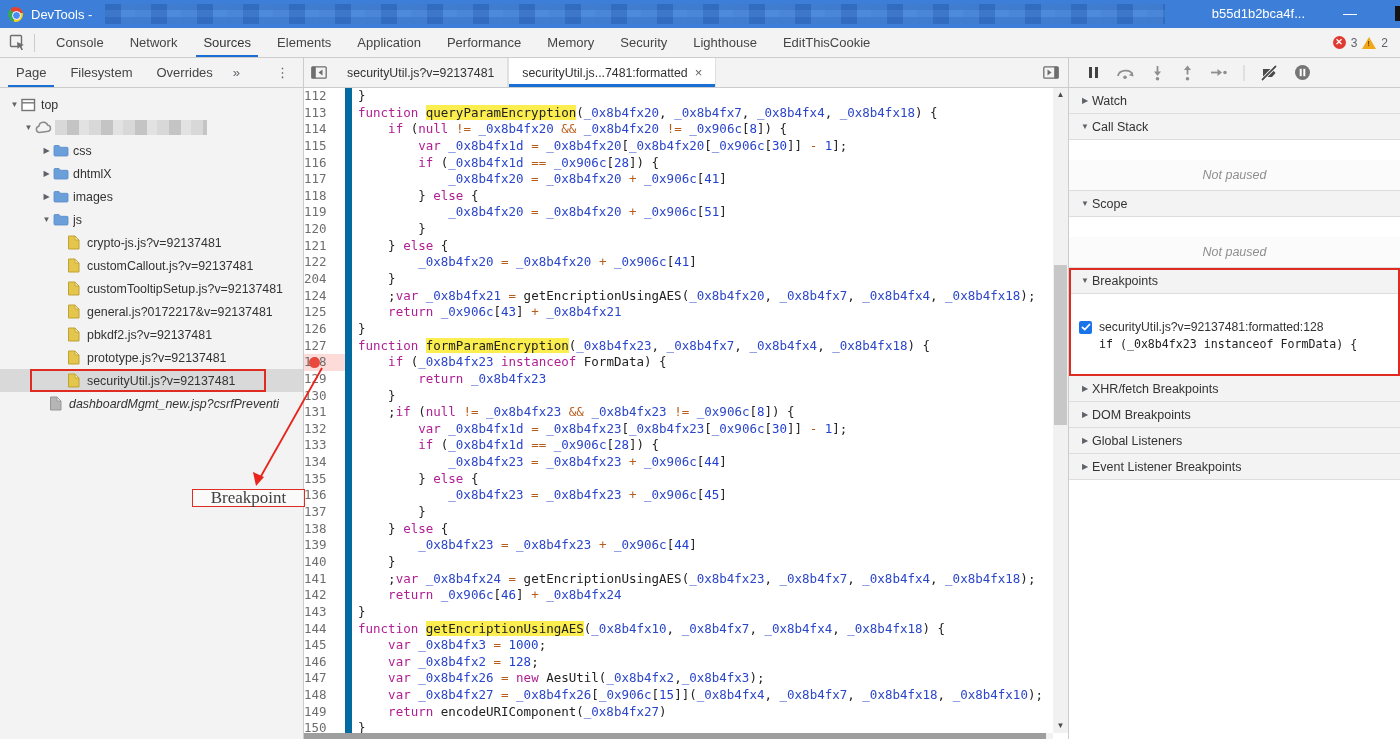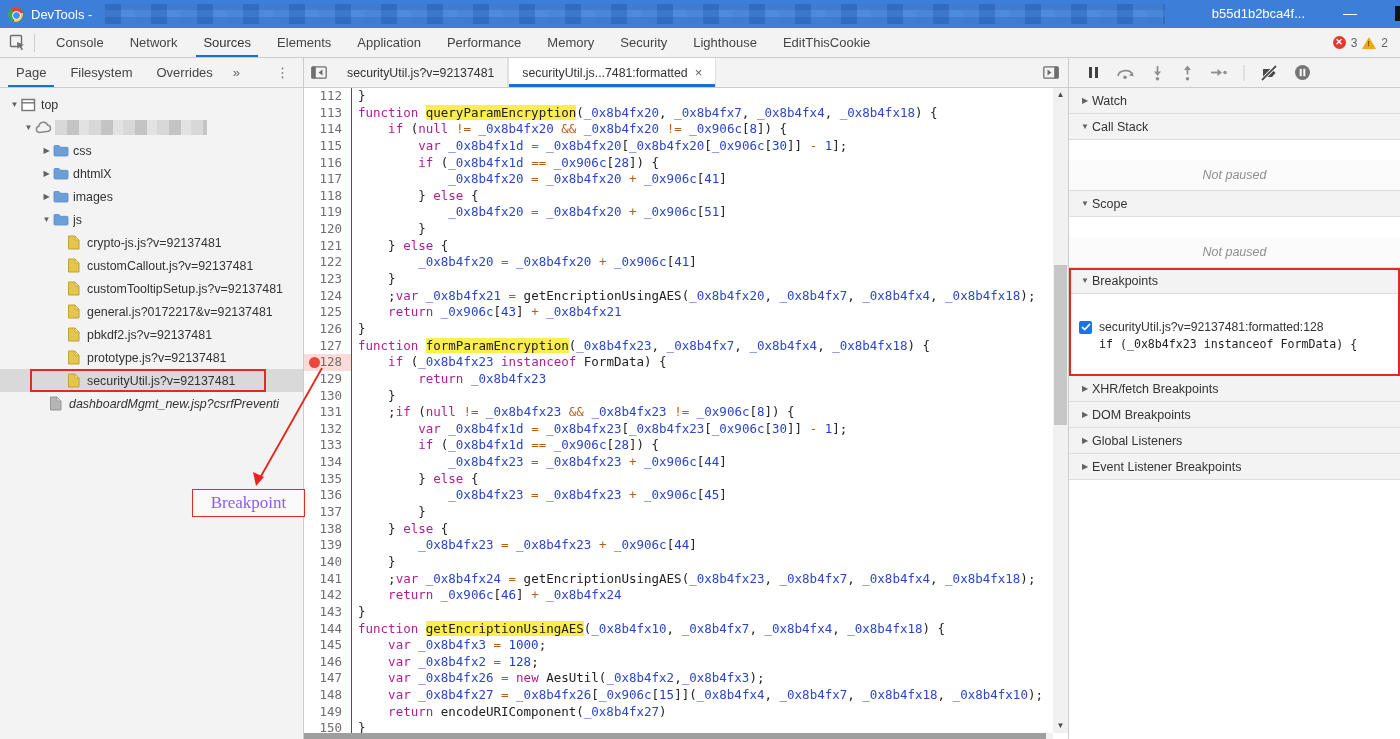--- a/index.html
+++ b/index.html
@@ -61,21 +61,21 @@
   .tree-label { margin-left:2px; overflow:hidden; }
   .mosaic-gray { display:inline-block; width:152px; height:15px;
      background:repeating-linear-gradient(90deg,#d8d8d8 0 12px,#c4c4c4 12px 24px,#e2e2e2 24px 34px),
                 repeating-linear-gradient(0deg, rgba(0,0,0,.04) 0 5px, rgba(255,255,255,.05) 5px 10px); }
   .red-box-tree { position:absolute; left:30px; top:0; width:236px; height:23px; border:2px solid #e02b20; pointer-events:none; }
 
   
   #editor { flex:1 1 auto; background:#fff; position:relative; overflow:hidden; }
   #code-scroll { position:absolute; inset:0 15px 6px 0; overflow:hidden; }
   .line { display:flex; height:16.65px; line-height:16.65px; font-family:"DejaVu Sans Mono",monospace; font-size:12.5px; }
-  .gutter { width:48px; flex:0 0 auto; text-align:right; padding-right:9px; color:#6e6e6e; border-right:1px solid #0369a1; position:relative; }
+  .gutter { width:48px; flex:0 0 auto; padding-right:9px; color:#6e6e6e; border-right:7px solid #0369a1; position:relative; }
   .gutter.bp { background:#fcdbd9; }
   .bp-dot { position:absolute; left:5px; top:3px; width:11px; height:11px; border-radius:50%; background:#e8493c; }
   .code { flex:1; white-space:pre; padding-left:6px; color:#222; }
   .k { color:#b01e93; }
   .v { color:#2b46c8; }
   .n { color:#1f3ed1; }
   .o { color:#b85c1a; }
   .hl { background:#fcee4e; }
   
   #vscroll { position:absolute; top:0; right:0; bottom:6px; width:15px; background:#f1f1f1; }
@@ -92,22 +92,22 @@
   .sec-body { background:#fbfbfb; border-bottom:1px solid #ddd;margin-top:20px; }
   .not-paused { height:30px; display:flex; align-items:center; justify-content:center; font-size:12.5px; font-style:italic; color:#8f8f8f; }
   .bp-entry { background:#fff; padding:6px 8px 24px 10px; }
   .bp-line1 { display:flex; align-items:center; gap:7px; font-size:12.2px; color:#333; }
   .checkbox { width:13px; height:13px; background:#1a73e8; border-radius:2px; display:flex; align-items:center; justify-content:center; flex:0 0 auto; }
   .bp-cond { font-family:"DejaVu Sans Mono",monospace; font-size:11.6px; color:#222; margin:3px 0 0 20px; white-space:nowrap; }
   .red-box-sec { position:absolute; inset:0; border:2px solid #e02b20; pointer-events:none; }
 
   
   #overlay { position:absolute; inset:0; pointer-events:none; }
-  #bp-label-box { position:absolute; left:192px; top:489px; width:113px; height:28px; border:1.5px solid #e02b20;
-     color:#8b5cf6; font-family:"Liberation Serif",serif; font-size:17px; display:flex; align-items:center; justify-content:center; background:rgba(255,255,255,.55); }
+  #bp-label-box { position:absolute; left:192px; top:489px; width:113px; height:18px; border:1.5px solid #e02b20;
+     color:#404040; font-family:"Liberation Serif",serif; font-size:17px; display:flex; align-items:center; justify-content:center; background:rgba(255,255,255,.55); }
 
   svg.ic { display:block; }
 </style>
 </head>
 <body>
 
 <div id="app">
 
   <div id="titlebar">
     <div id="chrome-logo"></div>
@@ -418,21 +418,21 @@
           </div>
           <div class="line">
             <div class="gutter">121</div>
             <div class="code">    } <span class="k">else</span> {</div>
           </div>
           <div class="line">
             <div class="gutter">122</div>
             <div class="code">        <span class="v">_0x8b4fx20</span> <span class="o">=</span> <span class="v">_0x8b4fx20</span> <span class="o">+</span> <span class="v">_0x906c</span>[<span class="n">41</span>]</div>
           </div>
           <div class="line">
-            <div class="gutter">123</div>
+            <div class="gutter">204</div>
             <div class="code">    }</div>
           </div>
           <div class="line">
             <div class="gutter">124</div>
             <div class="code">    ;<span class="k">var</span> <span class="v">_0x8b4fx21</span> <span class="o">=</span> getEncriptionUsingAES(<span class="v">_0x8b4fx20</span>, <span class="v">_0x8b4fx7</span>, <span class="v">_0x8b4fx4</span>, <span class="v">_0x8b4fx18</span>);</div>
           </div>
           <div class="line">
             <div class="gutter">125</div>
             <div class="code">    <span class="k">return</span> <span class="v">_0x906c</span>[<span class="n">43</span>] <span class="o">+</span> <span class="v">_0x8b4fx21</span></div>
           </div>

